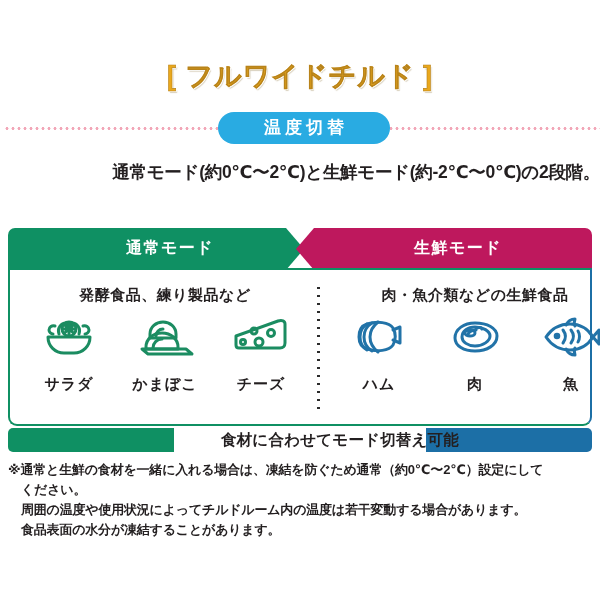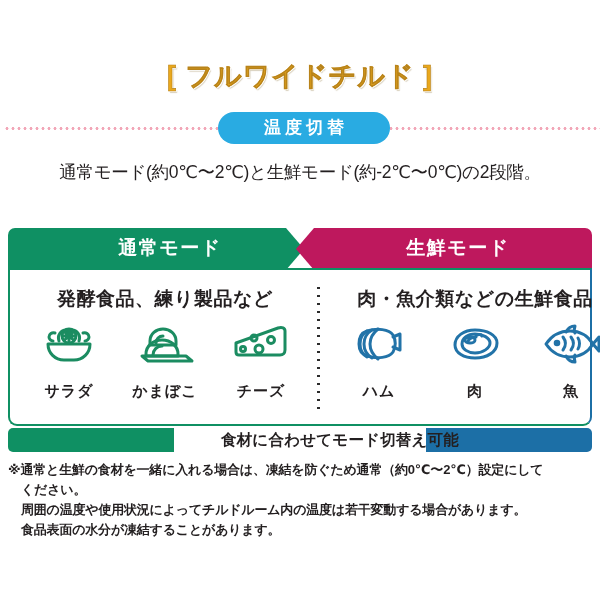--- a/index.html
+++ b/index.html
@@ -73,23 +73,23 @@
     border-radius: 18px;
     line-height: 1.25;
   }
 
   
   .lead {
     position: absolute;
     top: 160px;
     left: 0;
     width: 600px;
-    text-align: center;
+    text-align: right;
     font-size: 17.5px;
-    font-weight: normal;
+    font-weight: bold;
     line-height: 1.42;
     color: #231f20;
     letter-spacing: -0.3px;
   }
   .lead .sup {
     font-size: 10px;
     vertical-align: super;
   }
 
   
@@ -103,21 +103,21 @@
   .mode-bar {
     position: absolute;
     top: 0;
     height: 42px;
     display: flex;
     align-items: center;
     justify-content: center;
   }
   .mode-bar span {
     color: #ffffff;
-    font-size: 19px;
+    font-size: 16px;
     font-weight: bold;
     letter-spacing: 1.5px;
     position: relative;
     top: -1px;
     margin-left: 28px;
   }
   .mode-bar.normal {
     left: 0;
     width: 296px;
     background: #0f9063;
@@ -157,21 +157,21 @@
     position: absolute;
     right: 0;
     top: 14px;
     bottom: 10px;
     width: 3px;
     background-image: radial-gradient(circle, #2b2b2b 0 1.3px, transparent 1.5px);
     background-size: 3px 8px;
     background-repeat: repeat-y;
   }
   .panel-heading {
-    font-size: 19px;
+    font-size: 15px;
     font-weight: bold;
     letter-spacing: 0.5px;
     color: #231f20;
     margin-bottom: 6px;
   }
   .icon-row {
     display: flex;
     justify-content: center;
     align-items: flex-end;
     gap: 14px;

